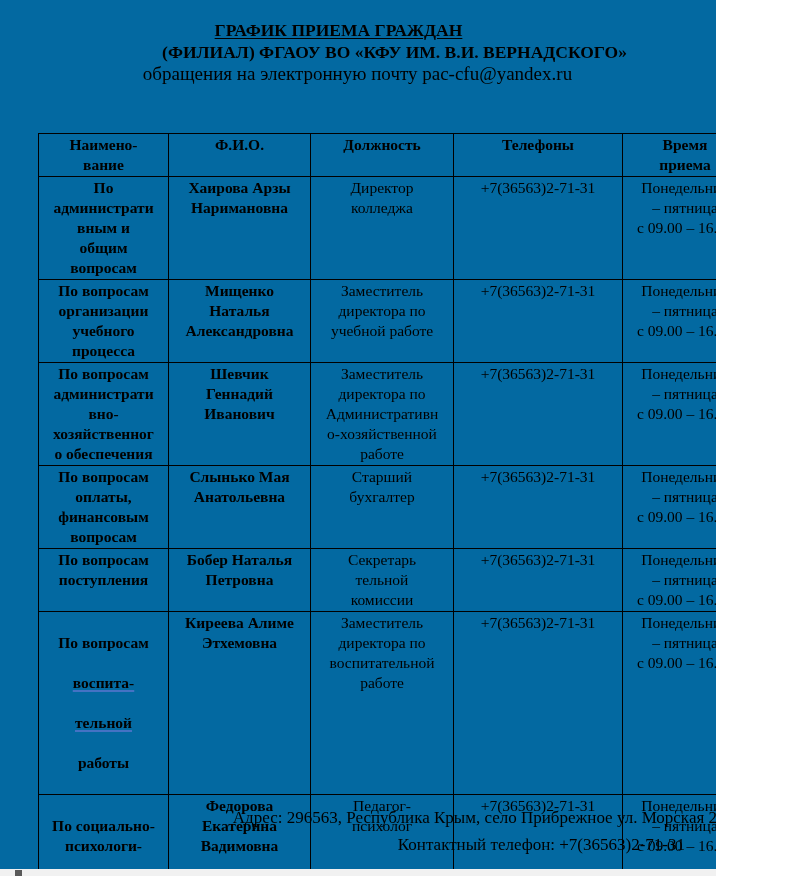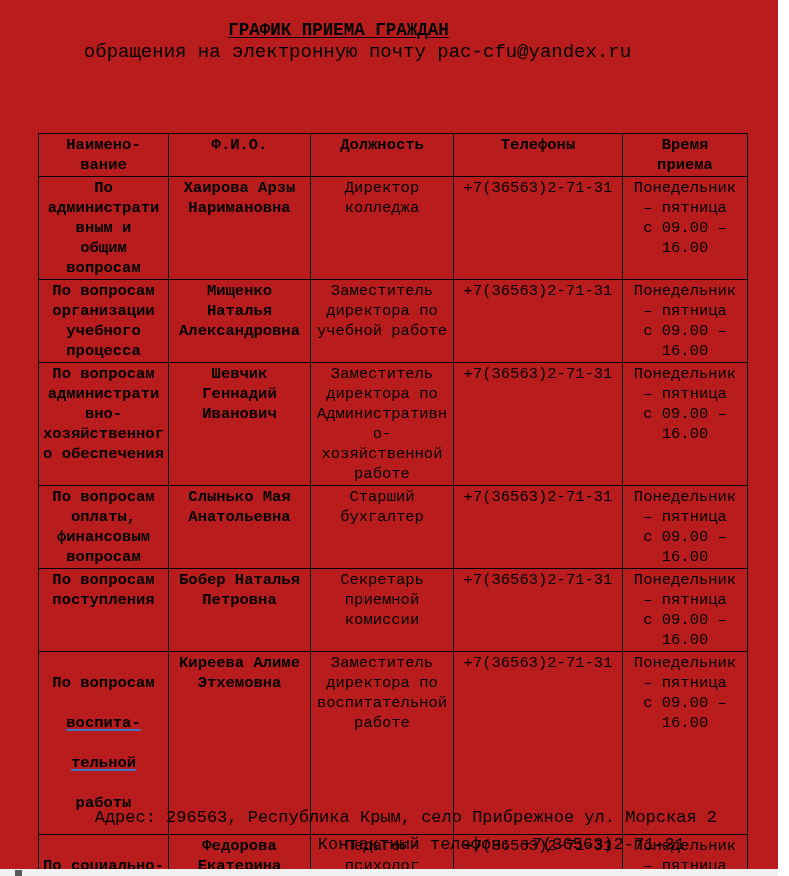--- a/index.html
+++ b/index.html
@@ -1,21 +1,21 @@
 <!DOCTYPE html>
 <html><head>
 <meta charset="utf-8">
 <style>
   html, body { margin: 0; padding: 0; background: #ffffff; }
   body {
     width: 789px; height: 876px;
     font-family: "Liberation Serif", serif;
     color: #000;
   }
-  .page { position: relative; width: 778px; height: 876px; overflow: hidden; background: #b91c1c; font-family: Liberation Mono, monospace; }
+  .page { position: relative; width: 716px; height: 876px; overflow: hidden; background: #0369a1; }
 
   
   .doc-header { position: absolute; top: 19px; left: 0; width: 789px; text-align: center; }
   .doc-header div { line-height: 22px; }
   .title-line {
     font-weight: bold; font-size: 17.5px;
     text-decoration: underline;
     text-underline-offset: 2px;
     padding-right: 112px;
   }
@@ -64,20 +64,21 @@
   .bottom-bar { position: absolute; left: 0; bottom: 0; width: 789px; height: 7px; background: #f1f1f1; }
   .corner-glyph { position: absolute; left: 15px; bottom: 0px; width: 7px; height: 6px; background: #5a5a5a; }
 </style>
 </head>
 <body>
 
 <div class="page">
 
   <div class="doc-header">
     <div class="title-line">ГРАФИК ПРИЕМА ГРАЖДАН</div>
+    <div class="subtitle-line">(ФИЛИАЛ) ФГАОУ ВО «КФУ ИМ. В.И. ВЕРНАДСКОГО»</div>
     <div class="email-line">обращения на электронную почту pac-cfu@yandex.ru</div>
   </div>
 
   <table class="schedule">
     <colgroup>
       <col style="width:130px">
         <col style="width:142px">
         <col style="width:143px">
         <col style="width:169px">
         <col style="width:125px">
@@ -160,21 +161,21 @@
 – пятница
 с 09.00 – 16.00</td>
     </tr>
 
     <tr class="row-4">
       <td class="c-name">По вопросам
 поступления</td>
       <td class="c-fio">Бобер Наталья
 Петровна</td>
       <td>Секретарь
-приемной
+тельной
 комиссии</td>
       <td>+7(36563)2-71-31</td>
       <td>Понедельник
 – пятница
 с 09.00 – 16.00</td>
     </tr>
 
     <tr class="row-5">
       <td class="c-name">
         <div>По вопросам</div>

